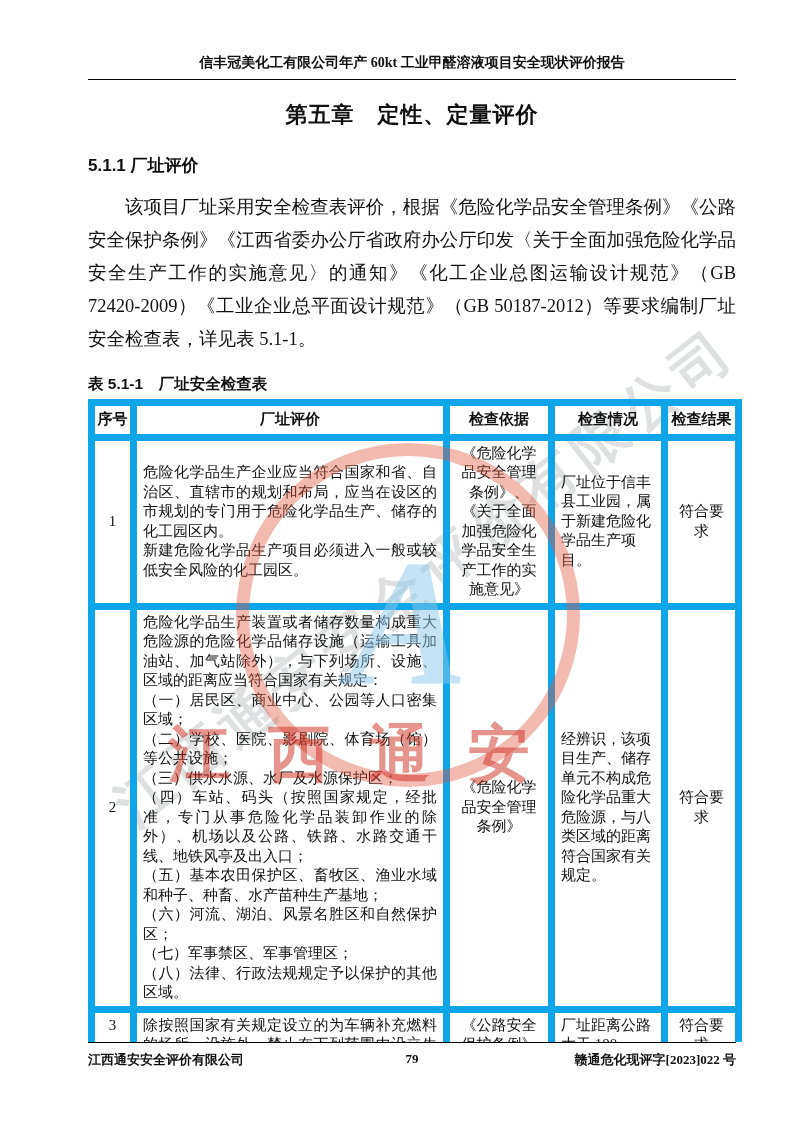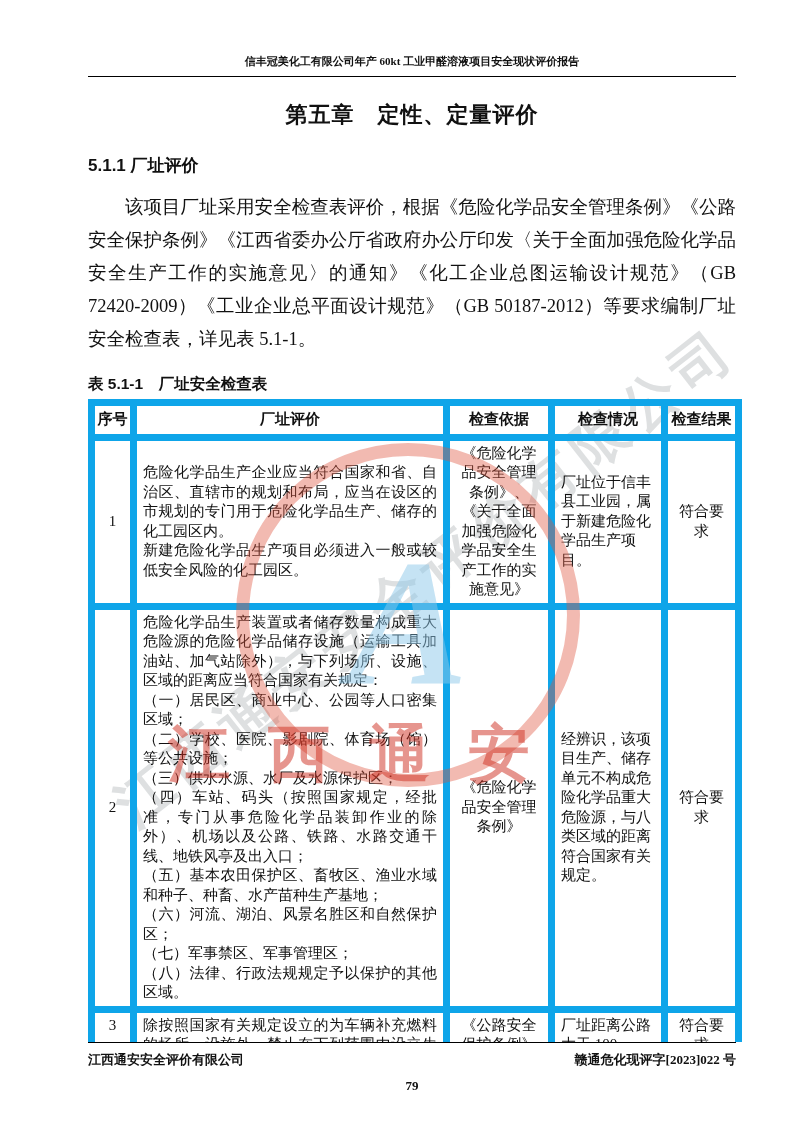--- a/index.html
+++ b/index.html
@@ -43,21 +43,21 @@
     text-align: center; white-space: nowrap;
     font-family: "Liberation Sans", "DejaVu Sans", sans-serif;
     font-size: 62px; font-weight: bold; letter-spacing: 38px;
     color: rgba(205, 43, 30, 0.50);
   }
 
   
   .doc-header {
     position: absolute; top: 54px; left: 88px; right: 64px; z-index: 1;
     text-align: center;
-    font-size: 11px; font-weight: bold;
+    font-size: 14px; font-weight: bold;
     padding-bottom: 7px;
     border-bottom: 1.5px solid #000;
   }
 
   
   .content {
     position: absolute; top: 78px; left: 88px; right: 64px; z-index: 1;
   }
   .chapter-title {
     margin-top: 22px;
@@ -119,21 +119,21 @@
   .footer-inner {
     position: relative;
     margin-left: 88px; margin-right: 64px;
     border-top: 1.5px solid #000;
     padding-top: 8px;
     font-size: 13px; font-weight: bold;
     display: flex; justify-content: space-between;
   }
   .footer-page {
     position: absolute; left: 0; right: 0; top: 8px;
-    text-align: center; font-weight: bold; margin-top: 27px;
+    text-align: center; font-weight: bold;
   }
 </style>
 </head>
 <body>
 
 <div class="page">
 
   <div class="wm wm-gray">江西通安安全评价有限公司</div>
 
   <div class="doc-header">

